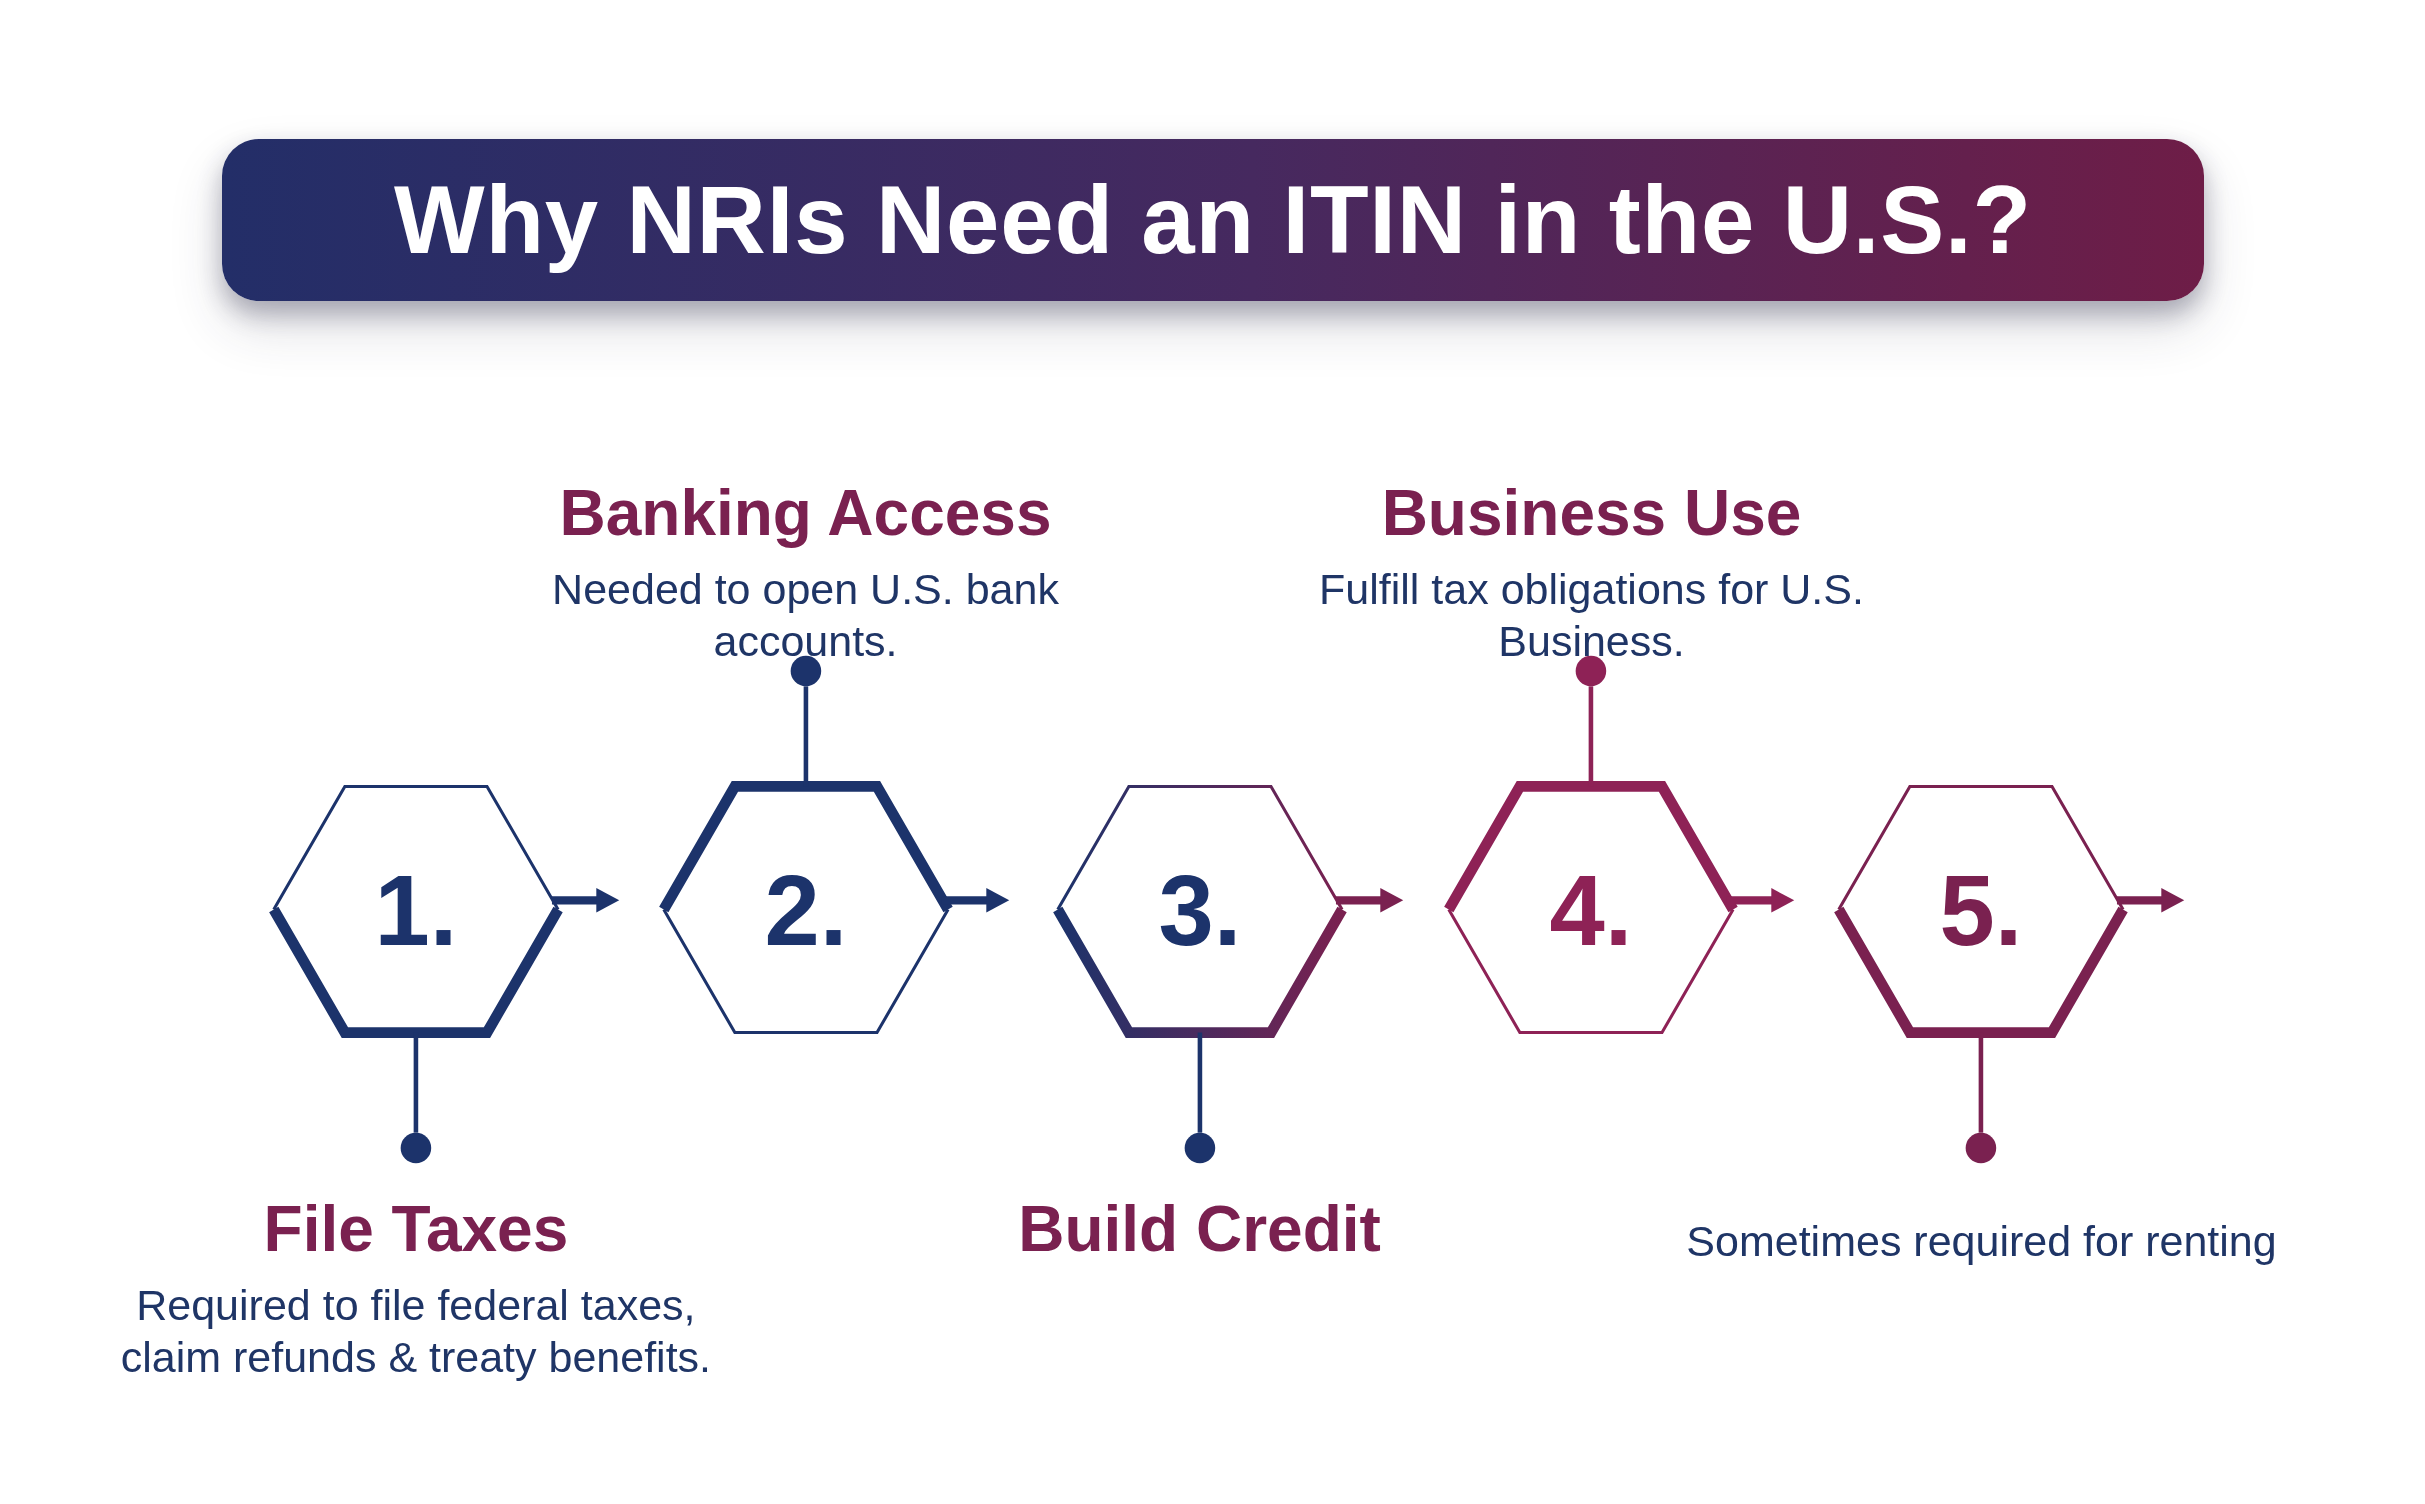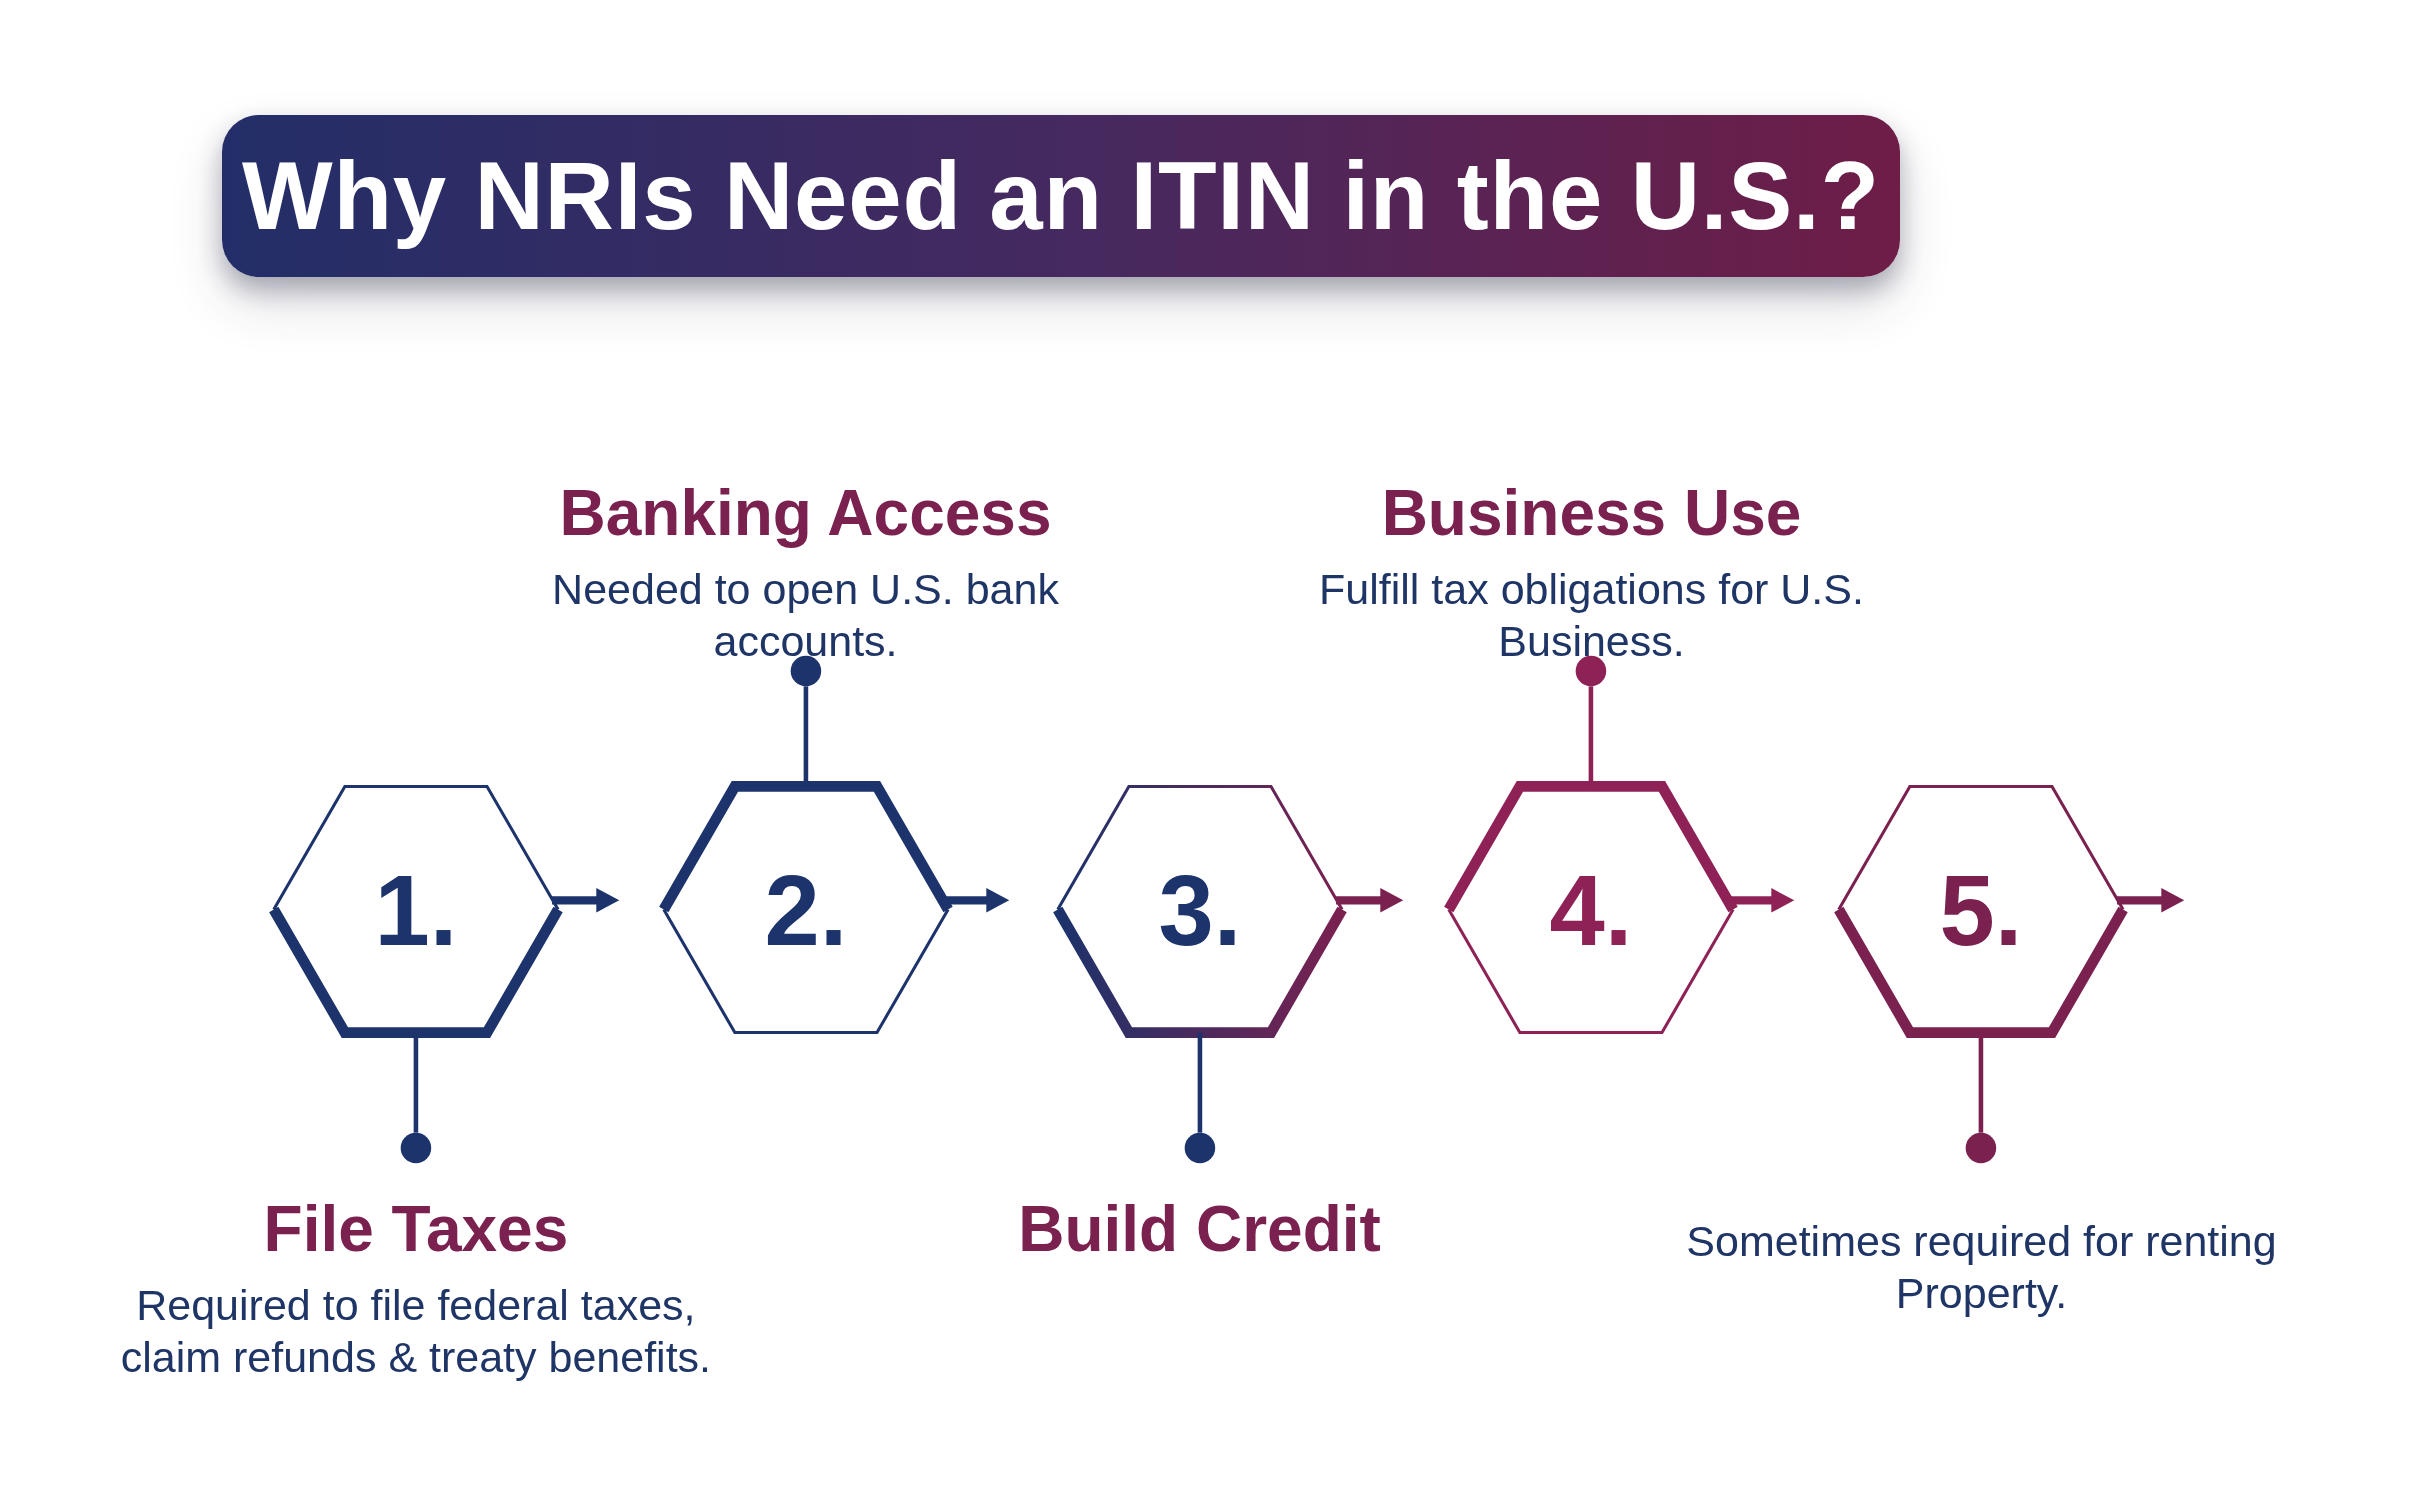--- a/index.html
+++ b/index.html
@@ -3,21 +3,21 @@
 <meta charset="utf-8">
 <style>
   html,body{margin:0;padding:0;}
   body{
     width:2426px;height:1505px;position:relative;overflow:hidden;
     font-family:"Liberation Sans", sans-serif;
     background:radial-gradient(120% 120% at 50% 45%, #ffffff 68%, #e9e9ec 100%);
   }
   
   .banner{
-    position:absolute;left:222px;top:115px;width:1678px;height:162px;
+    position:absolute;left:222px;top:139px;width:1982px;height:162px;
     border-radius:37px;
     background:linear-gradient(90deg,#232E68 0%,#46295F 52%,#6E1D47 100%);
     box-shadow:0 12.2px 23px rgba(45,45,70,.32), 0 26px 53px rgba(45,45,70,.16);
     display:flex;align-items:center;justify-content:center;
   }
   .banner-title{
     color:#ffffff;font-size:96px;font-weight:bold;letter-spacing:0.8px;
     white-space:nowrap;text-align:center;
   }
   
@@ -126,16 +126,15 @@
   <path class="hex-thick maroon" d="M14,350 L107,511 H293 L386,350"></path>
   <line class="arrow-bar maroon" x1="378" y1="338" x2="440" y2="338"></line>
   <polygon class="maroon-f" points="436,322 436,354 466,338"></polygon>
   <line class="connector maroon" x1="200" y1="511" x2="200" y2="642"></line>
   <circle class="maroon-f" cx="200" cy="662" r="20"></circle>
   <text class="hexnum maroon-f" x="200" y="397">5.</text>
 </svg>
 <div class="label label-below" style="left:1561px">
   <div class="step-desc">
     <div>Sometimes required for renting</div>
-    <div>Property.</div>
   </div>
 </div>
 
 
 </body></html>

